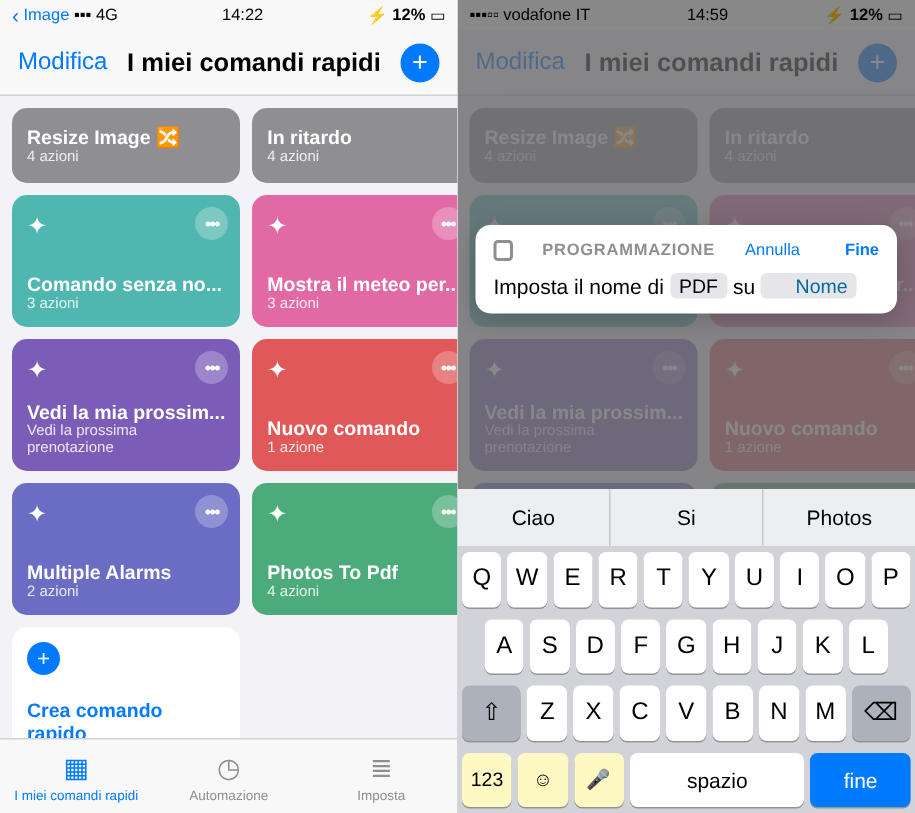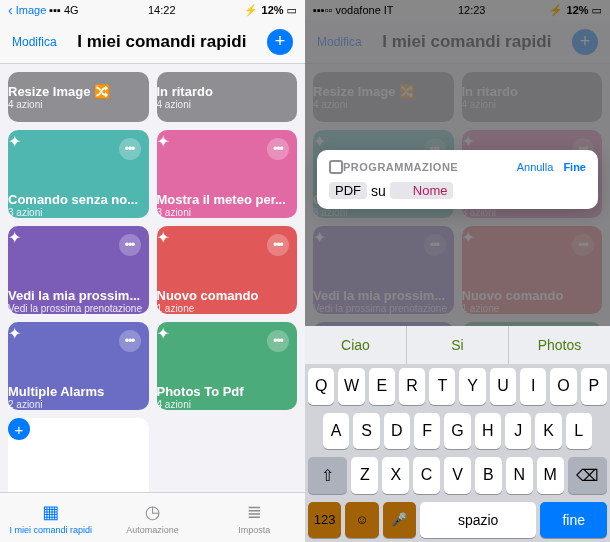--- a/index.html
+++ b/index.html
@@ -10,27 +10,27 @@
   
   .status { height: 20px; display: flex; align-items: center; justify-content: space-between; padding: 0 8px; font-size: 11px; color: #000; background: #f8f8f8; }
   .status-left, .status-right { display: flex; align-items: center; gap: 3px; }
   .sb-search { color: #007aff; font-size: 11px; }
   .sb-back { color: #007aff; font-size: 14px; }
   .batt-pct { font-size: 11px; font-weight: bold; }
 
   
   .nav { height: 44px; display: flex; align-items: center; justify-content: space-between; padding: 0 12px; background: #f8f8f8; border-bottom: 1px solid #d1d1d6; }
   .nav-title { font-size: 17px; font-weight: 600; }
-  .nav-left { color: #007aff; font-size: 12px; }
+  .nav-left { color: #007aff; font-size: 16px; }
   .nav-add { width: 26px; height: 26px; border-radius: 50%; background: #007aff; color: #fff; display: flex; align-items: center; justify-content: center; font-size: 18px; font-weight: 300; }
 
   
   .content { flex: 1; overflow: hidden; padding: 8px; }
   .grid { display: grid; grid-template-columns: 1fr 1fr; gap: 8px; }
-  .card { border-radius: 10px; height: 88px; color: #fff; position: relative; display: flex; flex-direction: column; justify-content: space-between; }
+  .card { border-radius: 10px; padding: 10px; height: 88px; color: #fff; position: relative; display: flex; flex-direction: column; justify-content: space-between; }
   .card.short { height: 50px; justify-content: center; }
   .card-ico { font-size: 16px; width: 22px; height: 22px; display: flex; align-items: center; }
   .card-more { position: absolute; top: 8px; right: 8px; width: 22px; height: 22px; border-radius: 50%; background: rgba(255,255,255,0.25); display: flex; align-items: center; justify-content: center; font-size: 12px; letter-spacing: -1px; }
   .card-title { font-size: 13px; font-weight: 600; white-space: nowrap; overflow: hidden; text-overflow: ellipsis; }
   .card-sub { font-size: 10px; opacity: .85; }
   .card-create { background: #fff !important; color: #007aff; height: 88px; }
   .card-create .plus { width: 22px; height: 22px; border-radius: 50%; background: #007aff; color: #fff; display: flex; align-items: center; justify-content: center; font-size: 15px; }
 
   
   .c-grey { background: #8e8e93; }
@@ -45,37 +45,37 @@
   .tabbar { height: 50px; background: #f8f8f8; border-top: 1px solid #d1d1d6; display: flex; }
   .tab { flex: 1; display: flex; flex-direction: column; align-items: center; justify-content: center; font-size: 9px; color: #8e8e93; gap: 2px; }
   .tab.active { color: #007aff; }
   .tab-ico { font-size: 18px; }
 
   
   .dim { position: absolute; inset: 0; background: rgba(0,0,0,0.45); }
   .popup {
     position: absolute; left: 12px; right: 12px; top: 150px; background: #fff; border-radius: 10px; padding: 10px 12px; box-shadow: 0 4px 18px rgba(0,0,0,0.2);
   }
-  .popup-hd { display: flex; align-items: center; gap: 0; font-size: 11px; }
+  .popup-hd { display: flex; align-items: center; gap: 20px; font-size: 11px; }
   .popup-hd .lbl { color: #8e8e93; font-weight: 600; letter-spacing: .5px; }
   .popup-hd .cancel { margin-left: auto; color: #007aff; }
   .popup-hd .done { color: #007aff; font-weight: 600; margin-left: 10px; }
   .popup-body { margin-top: 8px; font-size: 14px; display: flex; align-items: center; gap: 4px; flex-wrap: wrap; }
   .token { background: #e5e5ea; border-radius: 4px; padding: 1px 6px; font-size: 13px; }
-  .token.light { color: #be185d; padding-left: 23px; }
+  .token.light { color: #0369a1; padding-left: 23px; }
 
   
   .keyboard { position: absolute; bottom: 0; left: 0; right: 0; height: 216px; background: #d1d3d9; display: flex; flex-direction: column; }
   .suggest { height: 38px; background: #eceef1; display: flex; }
-  .sug { flex: 1; display: flex; align-items: center; justify-content: center; font-size: 14px; color: #4d7c0f; border-right: 1px solid #c6c8cd; }
+  .sug { flex: 1; display: flex; align-items: center; justify-content: center; font-size: 14px; color: #000000; border-right: 1px solid #c6c8cd; }
   .sug:last-child { border-right: none; }
   .krow { flex: 1; display: flex; gap: 4px; padding: 4px 3px; align-items: stretch; }
   .krow.r2 { padding: 4px 18px; }
   .key { flex: 1; background: #fff; border-radius: 5px; display: flex; align-items: center; justify-content: center; font-size: 16px; box-shadow: 0 1px 0 rgba(0,0,0,0.3); }
-  .key.fn { background: #a16207; font-size: 13px; }
+  .key.fn { background: #fef9c3; font-size: 13px; }
   .key.sp { flex: 3.5; font-size: 14px; }
   .key.ret { flex: 2; background: #007aff; color: #fff; font-size: 14px; }
   .key.shift { flex: 1.3; background: #acb1bb; }
   .key.del { flex: 1.3; background: #acb1bb; }
   .gear-ico { width: 14px; height: 14px; border: 2px solid #8e8e93; border-radius: 3px; }
 </style>
 </head>
 <body>
 
 <div class="wrap">
@@ -182,21 +182,21 @@
       </div>
     </div>
   </div>
 
   <div class="phone">
     <div class="status">
       <div class="status-left">
         <span>▪▪▪▫▫</span>
         <span>vodafone IT</span>
       </div>
-      <span>12:23</span>
+      <span>14:59</span>
       <div class="status-right">
         <span>⚡</span>
         <span class="batt-pct">12%</span>
         <span>▭</span>
       </div>
     </div>
 
     <div class="nav" style="opacity:.4">
       <span class="nav-left">Modifica</span>
       <span class="nav-title">I miei comandi rapidi</span>
@@ -267,20 +267,21 @@
     <div class="dim"></div>
 
     <div class="popup">
       <div class="popup-hd">
         <span class="gear-ico"></span>
         <span class="lbl">PROGRAMMAZIONE</span>
         <span class="cancel">Annulla</span>
         <span class="done">Fine</span>
       </div>
       <div class="popup-body">
+        <span>Imposta il nome di</span>
         <span class="token">PDF</span>
         <span>su</span>
         <span class="token light">Nome</span>
       </div>
     </div>
 
     <div class="keyboard">
       <div class="suggest">
         <div class="sug">Ciao</div>
         <div class="sug">Si</div>

